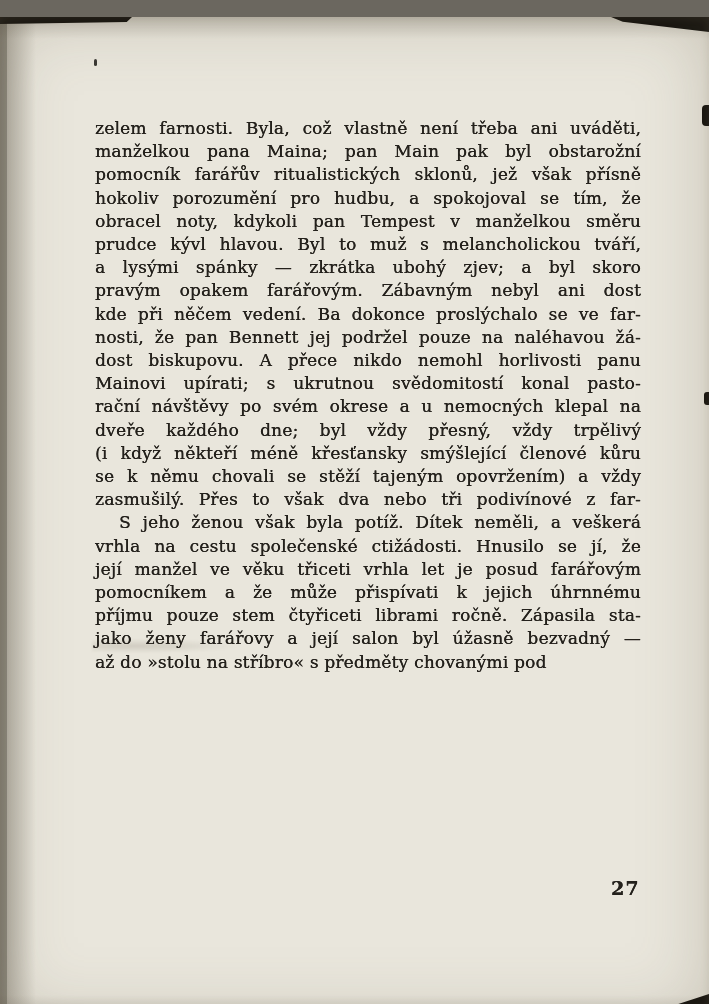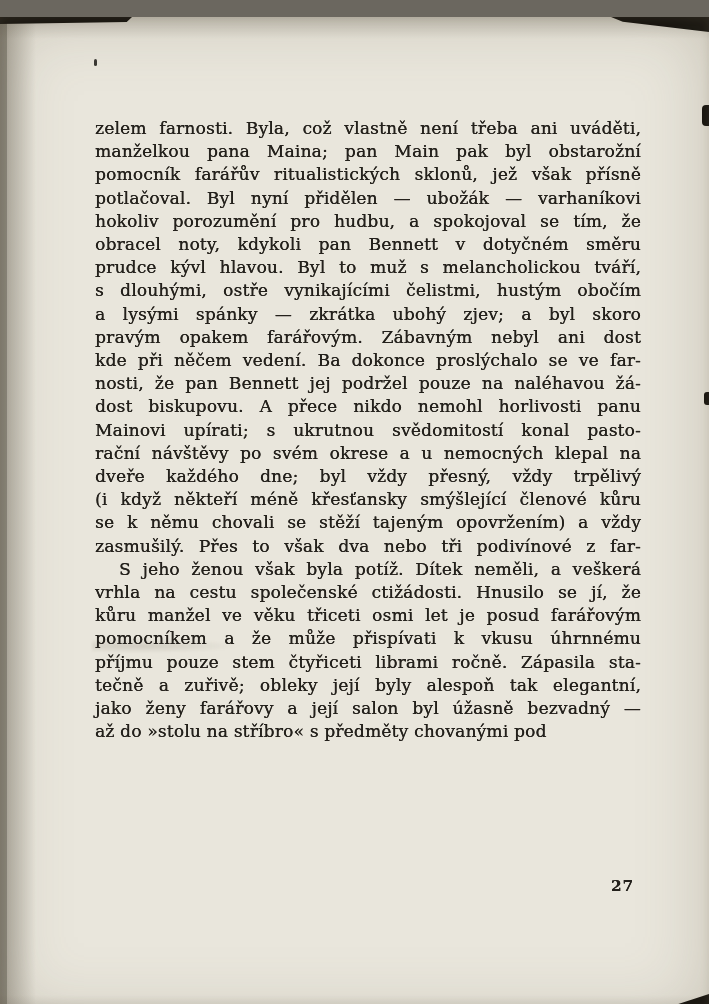--- a/index.html
+++ b/index.html
@@ -108,21 +108,21 @@
     text-align-last: justify;
     white-space: normal;
   }
   .line.last { text-align-last: left; }
   .paragraph.indent .line:first-child { text-indent: 24px; }
   .page-number {
     position: absolute;
     left: 611px;
     top: 860px;
     color: var(--ink, #24211c);
-    font-size: 15px;
+    font-size: 19px;
     font-weight: bold;
     letter-spacing: 1px;
     text-shadow: 0.25px 0 0 currentColor;
   }
 </style>
 </head>
 <body>
 
 <div class="scan">
   <div class="left-shadow"></div>
@@ -137,44 +137,41 @@
   <div class="mark mark-bottom-right"></div>
   <div class="mark speck-1"></div>
 
   <div class="bleed"></div>
 
   <div class="text-block" id="text-block">
       <div class="paragraph">
         <div class="line">zelem farnosti. Byla, což vlastně není třeba ani uváděti,</div>
         <div class="line">manželkou pana Maina; pan Main pak byl obstarožní</div>
         <div class="line">pomocník farářův ritualistických sklonů, jež však přísně</div>
-        <div class="line">potlačoval. Byl nyní přidělen — ubožák — varhaníkovi</div>
         <div class="line">hokoliv porozumění pro hudbu, a spokojoval se tím, že</div>
-        <div class="line">obracel noty, kdykoli pan Bennett v dotyčném směru</div>
+        <div class="line">obracel noty, kdykoli pan Tempest v manželkou směru</div>
         <div class="line">prudce kývl hlavou. Byl to muž s melancholickou tváří,</div>
-        <div class="line">s dlouhými, ostře vynikajícími čelistmi, hustým obočím</div>
         <div class="line">a lysými spánky — zkrátka ubohý zjev; a byl skoro</div>
         <div class="line">pravým opakem farářovým. Zábavným nebyl ani dost</div>
         <div class="line">kde při něčem vedení. Ba dokonce proslýchalo se ve far-</div>
         <div class="line">nosti, že pan Bennett jej podržel pouze na naléhavou žá-</div>
         <div class="line">dost biskupovu. A přece nikdo nemohl horlivosti panu</div>
         <div class="line">Mainovi upírati; s ukrutnou svědomitostí konal pasto-</div>
         <div class="line">rační návštěvy po svém okrese a u nemocných klepal na</div>
         <div class="line">dveře každého dne; byl vždy přesný, vždy trpělivý</div>
         <div class="line">(i když někteří méně křesťansky smýšlející členové kůru</div>
         <div class="line">se k němu chovali se stěží tajeným opovržením) a vždy</div>
         <div class="line">zasmušilý. Přes to však dva nebo tři podivínové z far-</div>
       </div>
       <div class="paragraph indent">
         <div class="line">S jeho ženou však byla potíž. Dítek neměli, a veškerá</div>
         <div class="line">vrhla na cestu společenské ctižádosti. Hnusilo se jí, že</div>
-        <div class="line">kůru manžel ve věku třiceti osmi let je posud farářovým</div>
-        <div class="line">pomocníkem a že může přispívati k vkusu úhrnnému</div>
+        <div class="line">její manžel ve věku třiceti vrhla let je posud farářovým</div>
+        <div class="line">pomocníkem a že může přispívati k jejich úhrnnému</div>
         <div class="line">příjmu pouze stem čtyřiceti librami ročně. Zápasila sta-</div>
-        <div class="line">tečně a zuřivě; obleky její byly alespoň tak elegantní,</div>
         <div class="line">jako ženy farářovy a její salon byl úžasně bezvadný —</div>
         <div class="line last">až do »stolu na stříbro« s předměty chovanými pod</div>
       </div>
     </div>
 
   <div class="page-number">27</div>
 
   <div class="vignette"></div>
 </div>
 

